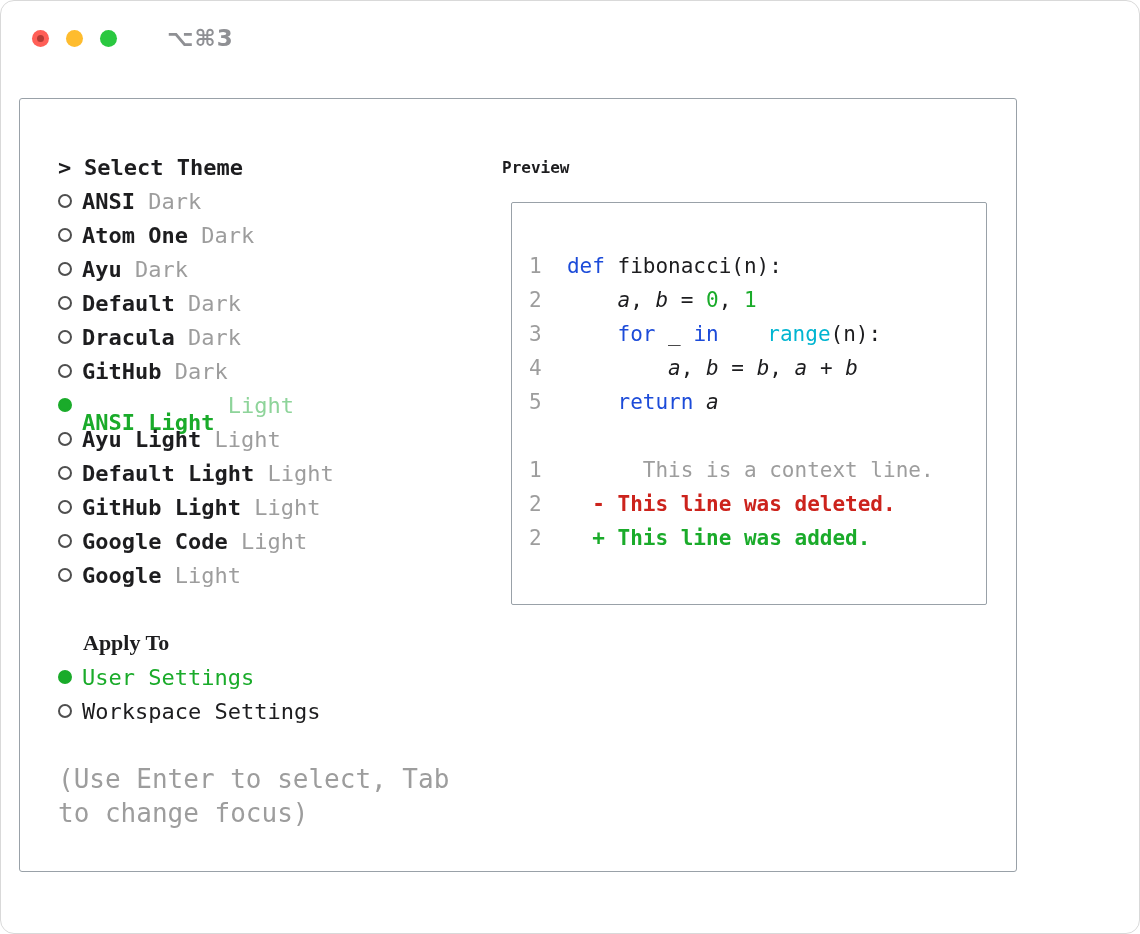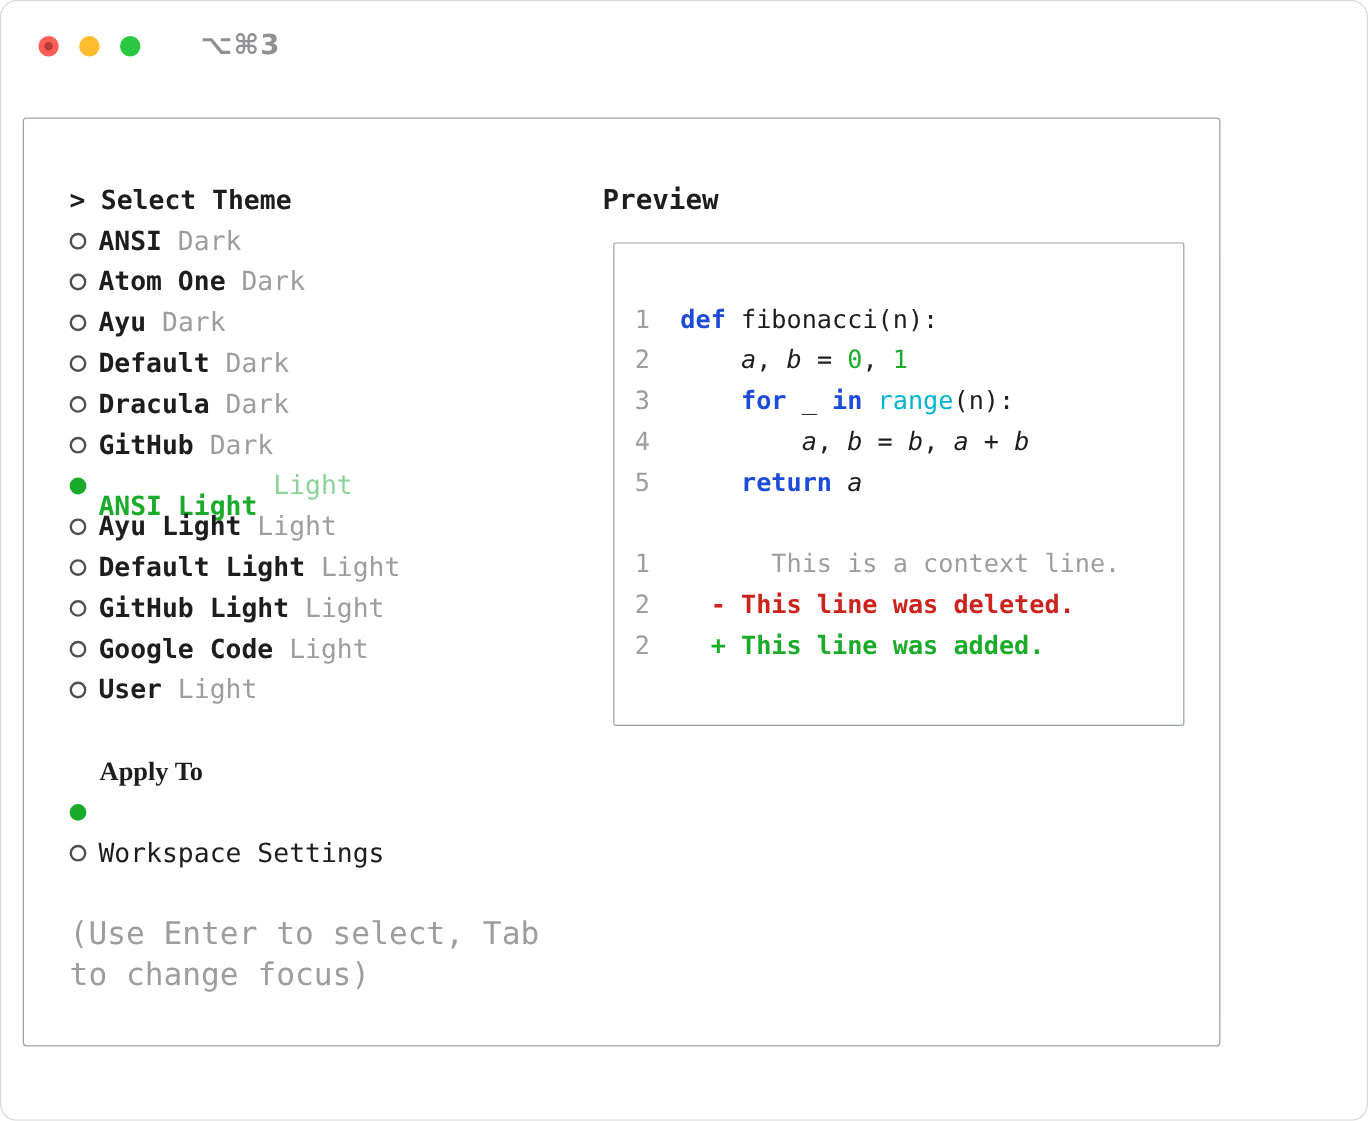--- a/index.html
+++ b/index.html
@@ -46,33 +46,33 @@
   .theme-variant{color:var(--muted_gray,#9d9d9d);margin-left:1ch;}
   .theme-item.selected .theme-variant{color:var(--green_soft,#8ed49a);}
   .apply-header{font-weight:700;padding-left:25px;font-family:Liberation Serif, serif;}
   .apply-option .opt-label{color:var(--text,#1d1d1f);}
   .apply-option.selected .opt-label{color:var(--accent_green,#1aab2a);}
   .hint{
     width:410px;color:var(--muted_gray,#9d9d9d);line-height:34px;font-size:26px;
   }
   
   .right-col{position:absolute;left:482px;top:51px;}
-  .preview-title{height:34px;display:flex;align-items:center;font-weight:700;font-size:23px;}
+  .preview-title{height:34px;display:flex;align-items:center;font-weight:700;font-size:16px;}
   .preview-box{
     margin-top:18px;margin-left:9px;width:476px;height:403px;
     border:1.5px solid var(--border_gray,#99a1a8);border-radius:2px;background:#fff;
     overflow:hidden;
   }
   #code-block{padding:46px 0 0 17px;font-size:21px;}
   .code-line{height:34px;display:flex;align-items:center;white-space:pre;}
   .ln{display:inline-block;width:3ch;color:var(--muted_gray,#9d9d9d);}
   .tok-p{color:var(--text,#1d1d1f);}
-  .tok-k{color:var(--keyword_blue,#1c4bd9);font-weight:bold;}
+  .tok-k{color:var(--keyword_blue,#1c4bd9);}
   .tok-n{color:var(--accent_green,#1aab2a);}
-  .tok-f{color:var(--function_cyan,#00b5d1);}
+  .tok-f{color:var(--function_cyan,#00b5d1);margin-left:36px;}
   .tok-v{color:var(--text,#1d1d1f);font-style:italic;}
   .tok-ctx{color:var(--muted_gray,#9d9d9d);text-align:center;}
   .tok-del{color:var(--deleted_red,#cc231c);font-weight:bold;}
   .tok-add{color:var(--accent_green,#1aab2a);font-weight:bold;}
 </style>
 </head>
 <body>
 
 <div class="stage">
   <div class="window">
@@ -97,29 +97,29 @@
             <div class="row theme-item"><span class="radio"></span><span class="theme-name">Atom One</span><span class="theme-variant">Dark</span></div>
             <div class="row theme-item"><span class="radio"></span><span class="theme-name">Ayu</span><span class="theme-variant">Dark</span></div>
             <div class="row theme-item"><span class="radio"></span><span class="theme-name">Default</span><span class="theme-variant">Dark</span></div>
             <div class="row theme-item"><span class="radio"></span><span class="theme-name">Dracula</span><span class="theme-variant">Dark</span></div>
             <div class="row theme-item"><span class="radio"></span><span class="theme-name">GitHub</span><span class="theme-variant">Dark</span></div>
             <div class="row theme-item selected"><span class="radio on"></span><span class="theme-name">ANSI Light</span><span class="theme-variant">Light</span></div>
             <div class="row theme-item"><span class="radio"></span><span class="theme-name">Ayu Light</span><span class="theme-variant">Light</span></div>
             <div class="row theme-item"><span class="radio"></span><span class="theme-name">Default Light</span><span class="theme-variant">Light</span></div>
             <div class="row theme-item"><span class="radio"></span><span class="theme-name">GitHub Light</span><span class="theme-variant">Light</span></div>
             <div class="row theme-item"><span class="radio"></span><span class="theme-name">Google Code</span><span class="theme-variant">Light</span></div>
-            <div class="row theme-item"><span class="radio"></span><span class="theme-name">User</span><span class="theme-variant">Light</span></div>
+            <div class="row theme-item"><span class="radio"></span><span class="theme-name">Google</span><span class="theme-variant">Light</span></div>
           </div>
 
         <div class="row"></div>
 
         <div class="row apply-header">Apply To</div>
 
         <div id="apply-list">
-            <div class="row apply-option selected"><span class="radio on"></span></div>
+            <div class="row apply-option selected"><span class="radio on"></span><span class="opt-label">User Settings</span></div>
             <div class="row apply-option"><span class="radio"></span><span class="opt-label">Workspace Settings</span></div>
           </div>
 
         <div class="row"></div>
 
         <div class="hint">(Use Enter to select, Tab to change focus)</div>
       </div>
 
       <div class="right-col">
         <div class="preview-title">Preview</div>

